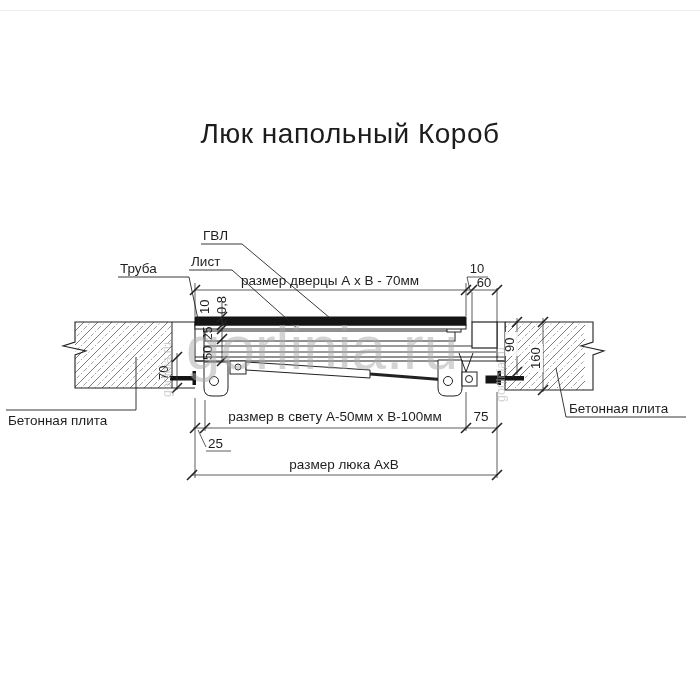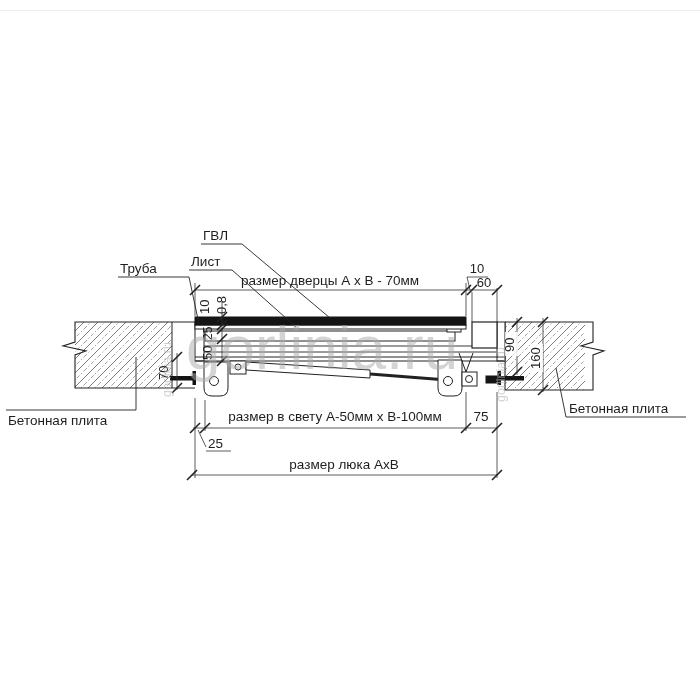--- a/index.html
+++ b/index.html
@@ -19,20 +19,21 @@
   .smallnum{font-size:12px;}
   .lbl{font-size:13.5px;}
   .wm{fill:#ababab;opacity:0.5;}
   .wmv{fill:#b4b4b4;opacity:0.6;font-size:12.5px;}
 </style>
 </head>
 <body>
 
 <div class="stage">
   <div class="topline"></div>
+  <div class="title">Люк напольный Короб</div>
 
   <svg width="700" height="700" viewBox="0 0 700 700">
     <defs>
       <pattern id="conc" patternUnits="userSpaceOnUse" width="14" height="14">
         <path d="M-1,15 L15,-1" stroke="#5a5a5a" stroke-width="0.8" fill="none"></path>
         <path d="M-8,15 L8,-1 M6,15 L22,-1" stroke="#7a7a7a" stroke-width="0.7" stroke-dasharray="5 2 1.5 2" fill="none"></path>
       </pattern>
       <g id="tick">
           <line x1="-5" y1="5" x2="5" y2="-5" stroke="#222" stroke-width="1.6"></line>
         </g>

